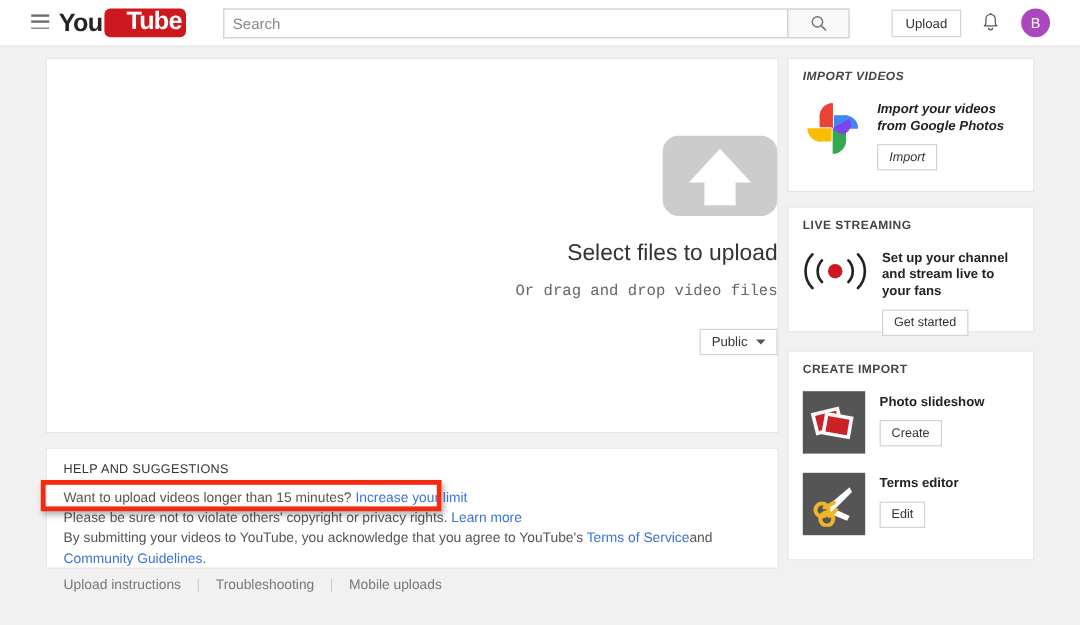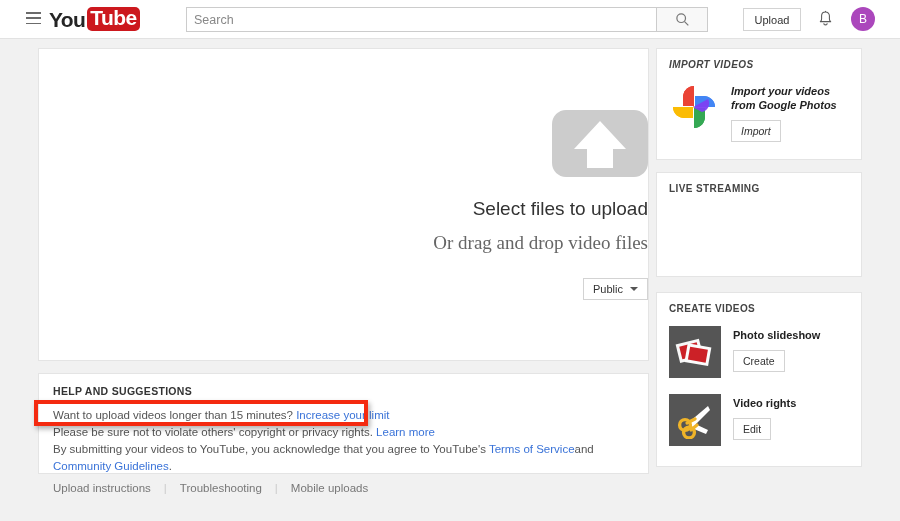--- a/index.html
+++ b/index.html
@@ -27,21 +27,21 @@
 
   #logo { position: absolute; left: 49px; top: 7px; height: 24px; display: flex; align-items: center; }
   #logo .you {
     font-size: 21px; font-weight: bold; color: #252525;
     letter-spacing: -0.6px; font-family: "Liberation Sans", sans-serif;
     line-height: 1;
   }
   #logo .tube {
     background: #cc181e; color: #ffffff;
     font-size: 21px; font-weight: bold; letter-spacing: -0.6px;
-    border-radius: 5px; padding: 0 3px 1px 3px; margin-left: 2px;
+    border-radius: 5px; padding: 0 3px 1px 18px; margin-left: 2px;
     line-height: 1.05; font-family: "Liberation Sans", sans-serif;
   }
 
   #search-wrap { position: absolute; left: 186px; top: 7px; height: 28px; display: flex; }
   #search-input {
     width: 470px; height: 25px;
     border: 1px solid #ccc; border-right: none;
     padding: 0 7px; font-size: 12.5px; color: #333;
     background: #fff; outline: none;
     font-family: "Liberation Sans", sans-serif;
@@ -81,22 +81,22 @@
     width: 100%; height: 100%;
     display: flex; flex-direction: column;
     align-items: flex-end; justify-content: center;
   }
   #upload-icon { width: 96px; height: 67px; margin-bottom: 21px; }
   #upload-title {
     font-size: 19px; color: #333; font-weight: normal;
     margin-bottom: 12px; font-family: "Liberation Sans", sans-serif;
   }
   #upload-sub {
-    font-size: 19px; color: #666; margin-bottom: 24px;
-    font-family: Liberation Serif, serif;
+    font-size: 13px; color: #666; margin-bottom: 24px;
+    font-family: Liberation Mono, monospace;
   }
   #privacy-select {
     border: 1px solid #d3d3d3; background: #fff;
     padding: 4px 9px; font-size: 11px; color: #333;
     cursor: pointer; display: flex; align-items: center; gap: 7px;
     font-family: "Liberation Sans", sans-serif;
   }
   #privacy-select .caret {
     width: 0; height: 0;
     border-left: 4px solid transparent; border-right: 4px solid transparent;
@@ -104,21 +104,21 @@
   }
 
   
   #help-panel {
     position: absolute; left: 38px; top: 373px;
     width: 611px; height: 101px;
     background: #fff; border: 1px solid #e4e4e4;
     padding: 11px 14px 0 14px;
   }
   #help-heading {
-    font-size: 10.5px; color: #333; font-weight: bold;
+    font-size: 10.5px; color: #333; font-weight: normal;
     letter-spacing: 0.3px; margin-bottom: 10px;
     font-family: "Liberation Sans", sans-serif;
   }
   .help-line {
     font-size: 11.5px; color: #555; line-height: 17px;
     font-family: "Liberation Sans", sans-serif;
   }
   .help-line a { color: #3a73d8; text-decoration: none; }
   #help-links {
     margin-top: 7px; display: flex; align-items: flex-end;
@@ -277,24 +277,39 @@
     </div>
     <div class="card-body">
       <div class="card-text">Import your videos from Google Photos</div>
       <div class="card-btn">Import</div>
     </div>
   </div>
 </div>
 
 <div class="card" id="card-live">
   <div class="card-heading">LIVE STREAMING</div>
+  <div class="card-row">
+    <div class="card-thumb">
+      <svg width="54" height="40" viewBox="0 0 54 40">
+        <circle cx="27" cy="20" r="6" fill="#cc181e"></circle>
+        <path d="M16 11 a13 13 0 0 0 0 18" fill="none" stroke="#222" stroke-width="2.2" stroke-linecap="round"></path>
+        <path d="M38 11 a13 13 0 0 1 0 18" fill="none" stroke="#222" stroke-width="2.2" stroke-linecap="round"></path>
+        <path d="M8 6 a20 20 0 0 0 0 28" fill="none" stroke="#222" stroke-width="2.2" stroke-linecap="round"></path>
+        <path d="M46 6 a20 20 0 0 1 0 28" fill="none" stroke="#222" stroke-width="2.2" stroke-linecap="round"></path>
+      </svg>
+    </div>
+    <div class="card-body">
+      <div class="card-text">Set up your channel and stream live to your fans</div>
+      <div class="card-btn">Get started</div>
+    </div>
+  </div>
 </div>
 
 <div class="card" id="card-create">
-  <div class="card-heading">CREATE VIDEOS</div>
+  <div class="card-heading">CREATE IMPORT</div>
 
   <div class="create-row">
     <div class="tile card-thumb">
       <svg width="40" height="36" viewBox="0 0 40 36">
         <g transform="rotate(-14 20 18)">
           <rect x="3" y="6" width="24" height="19" fill="#f7f7f7"></rect>
           <rect x="6" y="9" width="18" height="13" fill="#cc2127"></rect>
         </g>
         <g transform="rotate(10 22 20)">
           <rect x="11" y="11" width="24" height="19" fill="#fbfbfb"></rect>
@@ -313,17 +328,17 @@
       <svg width="40" height="38" viewBox="0 0 40 38">
         <path d="M13 22 L33 5 L35 9 L18 26 Z" fill="#ffffff"></path>
         <path d="M18 22 L33 29 L31 33 L14 26 Z" fill="#ffffff"></path>
         <circle cx="10" cy="24" r="5.4" fill="none" stroke="#f0b429" stroke-width="3.4"></circle>
         <circle cx="14" cy="31.5" r="5.4" fill="none" stroke="#f0b429" stroke-width="3.4"></circle>
         <path d="M12 22 L20 18" stroke="#f0b429" stroke-width="3.2" stroke-linecap="round"></path>
         <path d="M16 29 L22 24" stroke="#f0b429" stroke-width="3.2" stroke-linecap="round"></path>
       </svg>
     </div>
     <div class="card-body">
-      <div class="card-text">Video rights</div>
+      <div class="card-text">Terms editor</div>
       <div class="card-btn">Edit</div>
     </div>
   </div>
 </div>
 
 </body></html>

